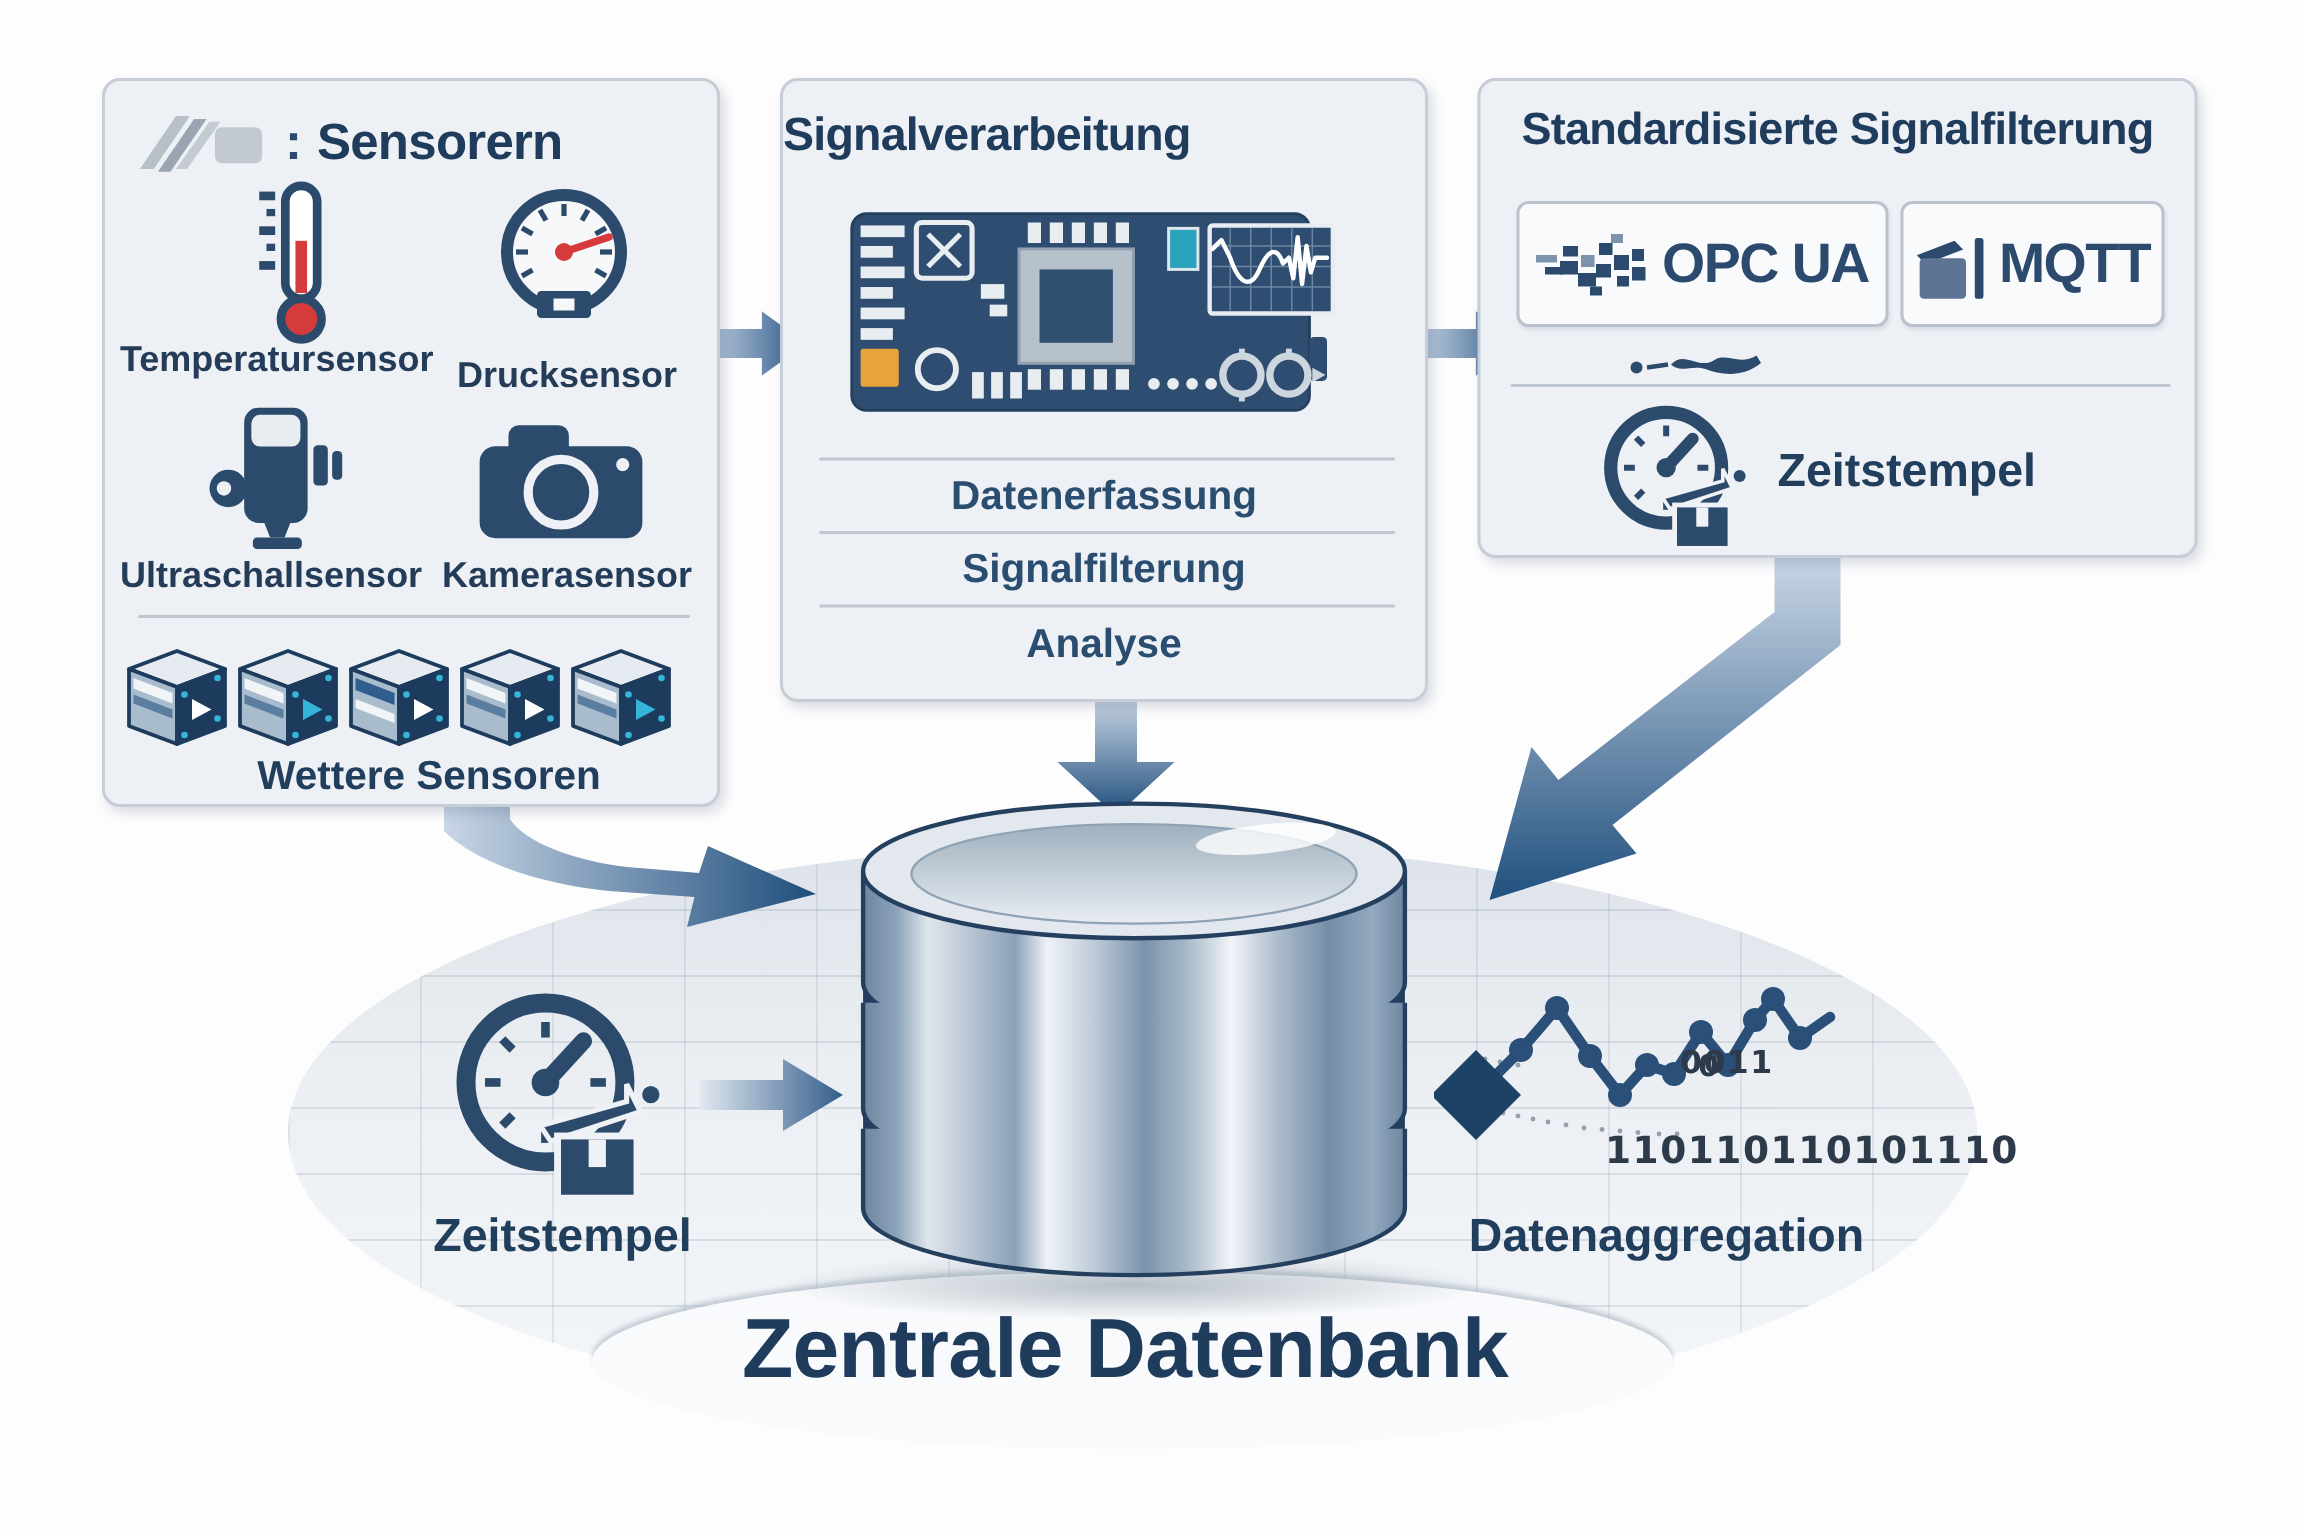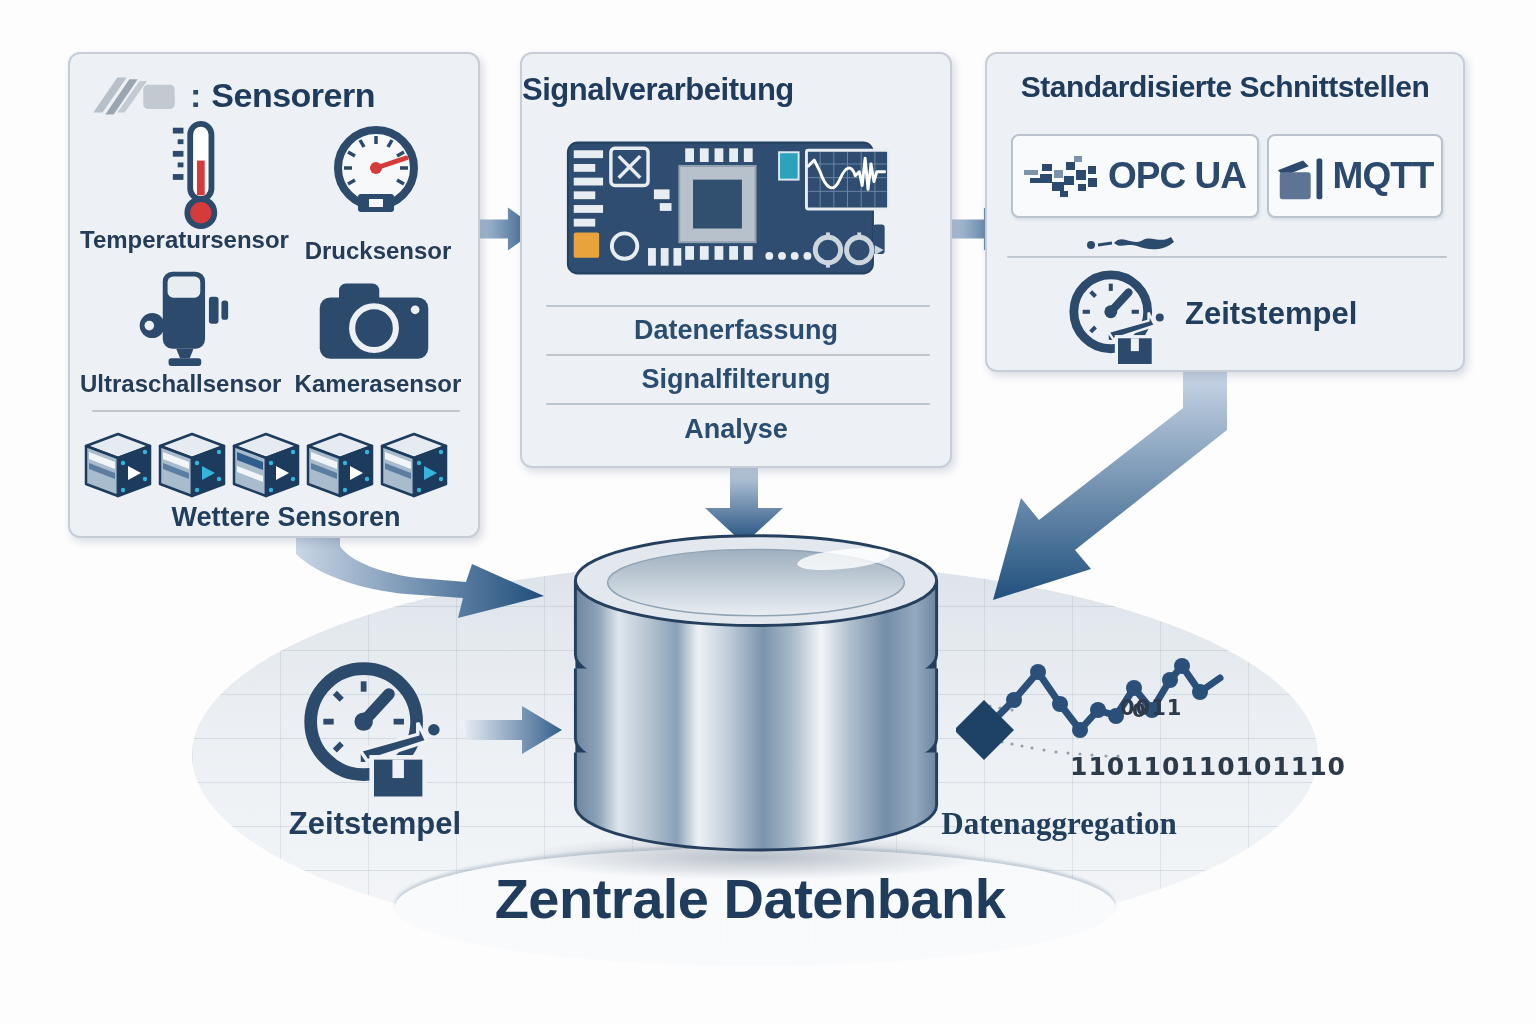--- a/index.html
+++ b/index.html
@@ -303,21 +303,21 @@
     </svg>
     <div class="divider" style="left:24px; top:251px; width:384px;"></div>
     <div class="step" style="top:261px;">Datenerfassung</div>
     <div class="divider" style="left:24px; top:300px; width:384px;"></div>
     <div class="step" style="top:310px;">Signalfilterung</div>
     <div class="divider" style="left:24px; top:349px; width:384px;"></div>
     <div class="step" style="top:360px;">Analyse</div>
   </div>
 
   <div class="panel box-interfaces">
-    <div class="panel-title">Standardisierte Schnittstellen</div>
+    <div class="panel-title">Standardisierte Signalfilterung</div>
     <div class="proto-box proto-opc">
       <svg width="78" height="56" viewBox="0 0 78 56">
         <g fill="#2c4a6e">
           <rect x="0" y="22" width="14" height="5" fill="#7d92ab"></rect>
             <rect x="6" y="30" width="12" height="5"></rect>
           <rect x="18" y="16" width="10" height="7"></rect>
             <rect x="16" y="26" width="12" height="9"></rect>
           <rect x="30" y="22" width="9" height="8" fill="#7d92ab"></rect>
             <rect x="28" y="34" width="12" height="9"></rect>
           <rect x="42" y="14" width="9" height="8"></rect>
@@ -504,17 +504,17 @@
         <circle cx="196" cy="64" r="8"></circle>
         <circle cx="214" cy="34" r="8"></circle>
       <circle cx="226" cy="20" r="8"></circle>
         <circle cx="244" cy="46" r="8"></circle>
     </g>
     <polygon points="28,54 58,84 28,114 -2,84" fill="#1d4266"></polygon>
   </svg>
   <span class="binary" style="left:1132px; top:698px; font-size:20px;">0</span>
   <span class="binary" style="left:1120px; top:696px; font-size:21px;">0011</span>
   <span class="binary" style="left:1070px; top:752px; font-size:25px;">110110110101110</span>
-  <div class="bottom-label" style="left:904px; top:806px; width:310px;font-family:Liberation Serif, serif;">Datenaggregation</div>
+  <div class="bottom-label" style="left:956px; top:806px; width:310px;">Datenaggregation</div>
 
   <div class="db-label">Zentrale Datenbank</div>
 
 </div>
 
 </body></html>

